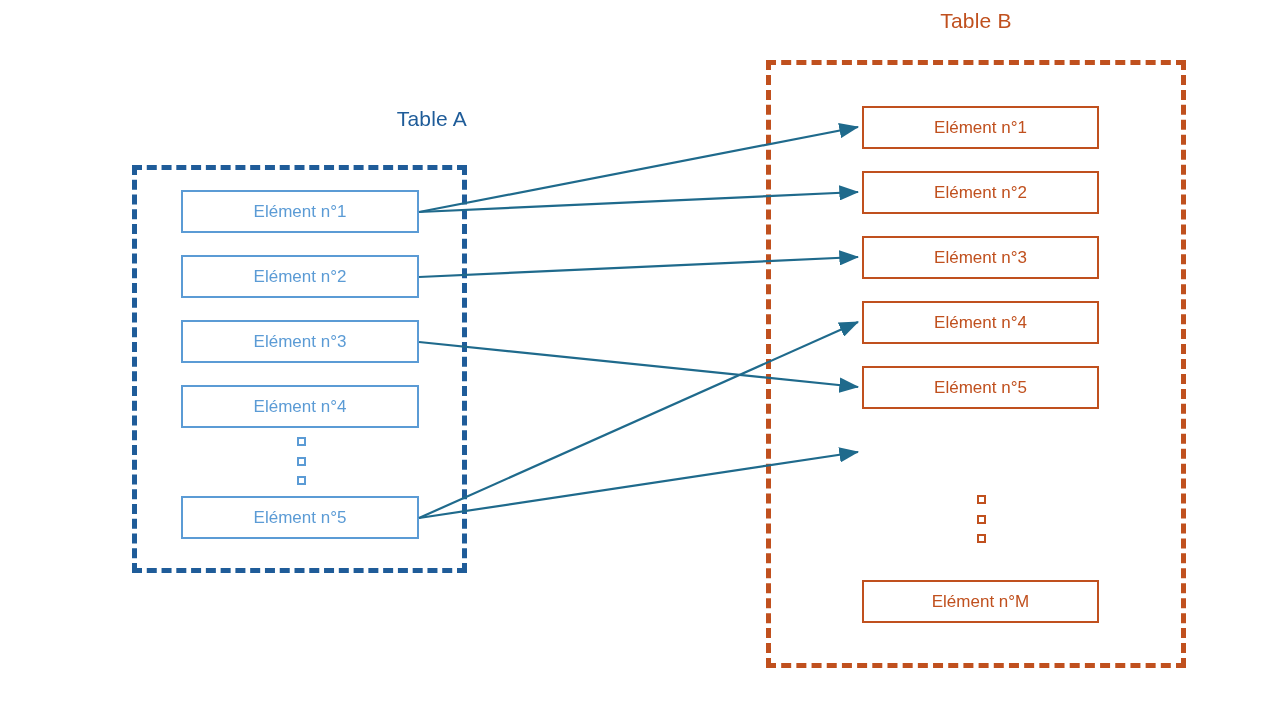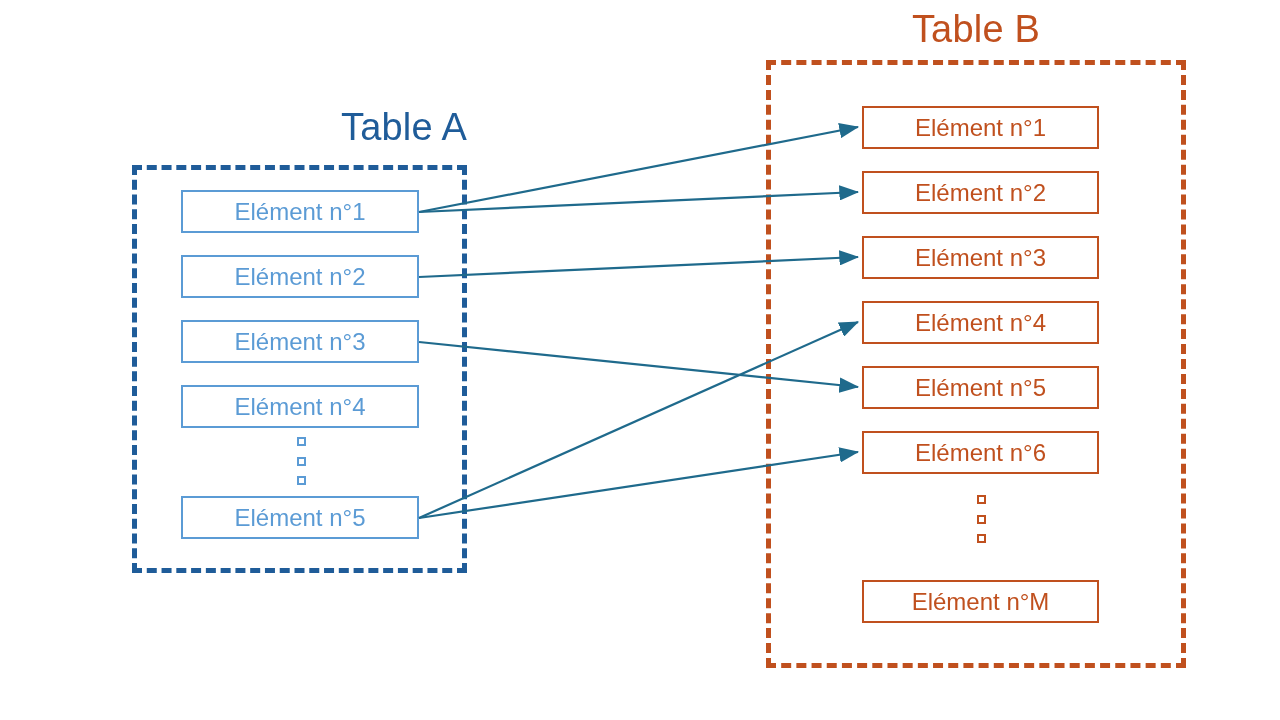--- a/index.html
+++ b/index.html
@@ -16,21 +16,21 @@
   #canvas {
     position: relative;
     width: 1280px;
     height: 720px;
     background: #ffffff;
   }
 
   
   .table-title {
     position: absolute;
-    font-size: 38px;
+    font-size: 21px;
     font-weight: 400;
     letter-spacing: 0.2px;
     white-space: nowrap;
     line-height: 1;
   }
   #title-a {
     left: 132px;
     top: 108px;
     width: 335px;
     text-align: right;
@@ -66,21 +66,21 @@
   }
 
   
   .elem-box {
     position: absolute;
     box-sizing: border-box;
     display: flex;
     align-items: center;
     justify-content: center;
     background: #ffffff;
-    font-size: 24px;
+    font-size: 17px;
     line-height: 1;
     white-space: nowrap;
   }
   .elem-a {
     left: 181px;
     width: 238px;
     height: 43px;
     border: 2px solid #5B9BD5;
     color: #5B9BD5;
   }
@@ -152,21 +152,20 @@
     <div class="dot"></div>
     <div class="dot"></div>
     <div class="dot"></div>
   </div>
 
   <div class="elem-box elem-b" id="box-b1" style="top:106px">Elément n°1</div>
   <div class="elem-box elem-b" id="box-b2" style="top:171px">Elément n°2</div>
   <div class="elem-box elem-b" id="box-b3" style="top:236px">Elément n°3</div>
   <div class="elem-box elem-b" id="box-b4" style="top:301px">Elément n°4</div>
   <div class="elem-box elem-b" id="box-b5" style="top:366px">Elément n°5</div>
-  <div class="elem-box elem-b" id="box-b6" style="top:431px">Elément n°6</div>
   <div class="elem-box elem-b" id="box-bm" style="top:580px">Elément n°M</div>
 
   <div class="ellipsis-group" id="ellipsis-b">
     <div class="dot"></div>
     <div class="dot"></div>
     <div class="dot"></div>
   </div>
 
   <svg id="arrow-layer" viewBox="0 0 1280 720" width="1280" height="720">
     <defs>

